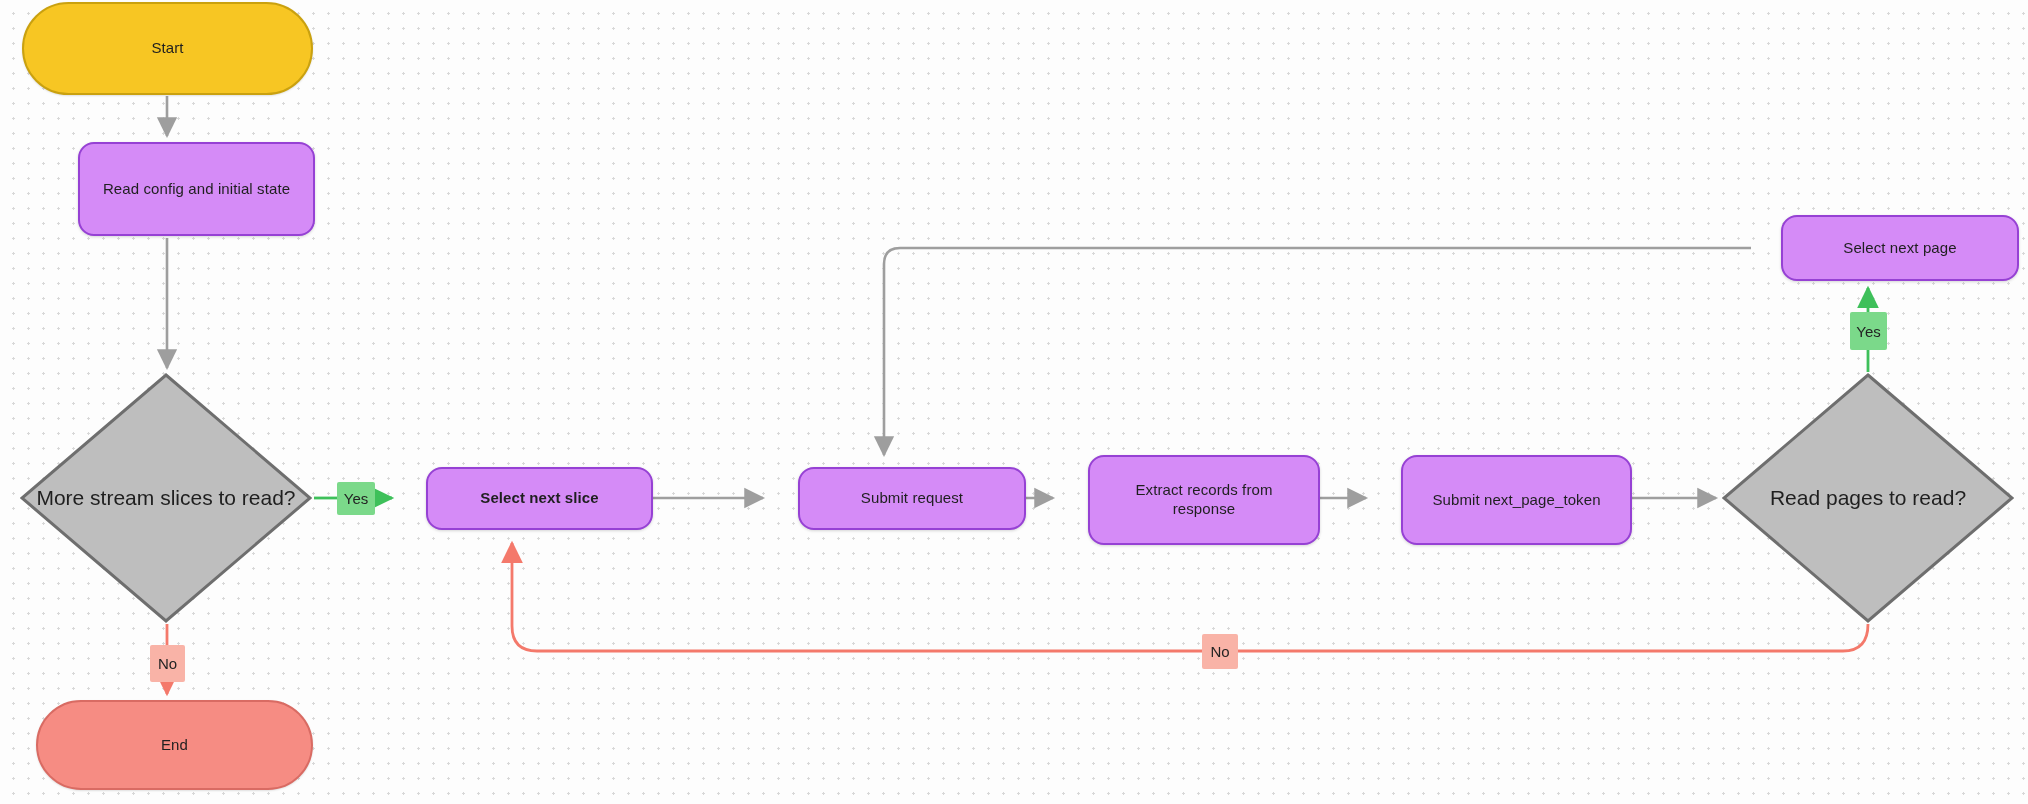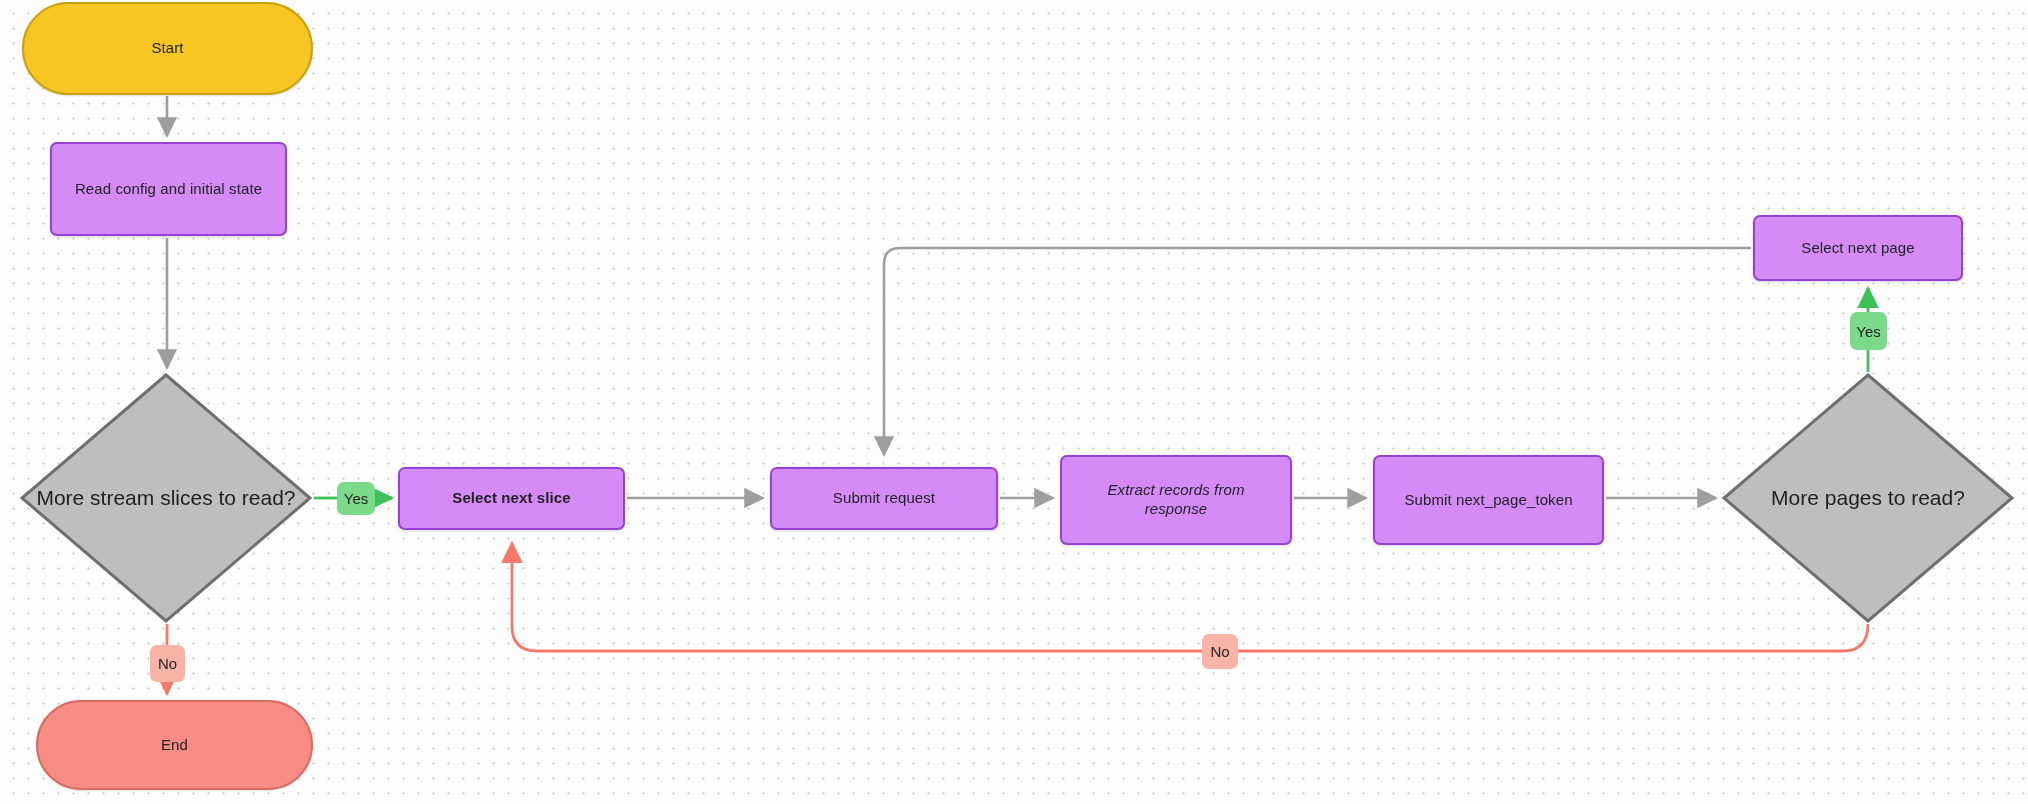--- a/index.html
+++ b/index.html
@@ -44,24 +44,25 @@
     border-radius: 48px;
     border: 2px solid #caa10f;
     background: #F7C623;
     box-shadow: 0 1px 2px rgba(0,0,0,0.12);
   }
   .node-terminal.end {
     border-color: #d96b63;
     background: #F68C83;
   }
   .node-process {
-    border-radius: 7px;
+    border-radius: 16px;
     border: 2px solid #9641d4;
     background: #D58BF7;
     box-shadow: 0 1px 3px rgba(0,0,0,0.16);
+    margin-left: 28px;
   }
   .node-decision-wrap {
     position: absolute;
     z-index: 3;
   }
   .node-decision-shape {
     position: absolute;
     left: 0; top: 0;
     width: 100%; height: 100%;
   }
@@ -78,21 +79,21 @@
     line-height: 1.3;
     pointer-events: none;
   }
   .edge-label {
     position: absolute;
     display: flex;
     align-items: center;
     justify-content: center;
     font-size: 15px;
     color: #232323;
-    border-radius: 7px;
+    border-radius: 2px;
     z-index: 4;
     box-sizing: border-box;
   }
   .edge-label.yes { background: #7BD98A; }
   .edge-label.no  { background: #F9B3A7; }
 </style>
 </head>
 <body>
 
 <div id="canvas">
@@ -167,36 +168,36 @@
   </div>
 
   <div class="node node-process" style="left:398px; top:467px; width:227px; height:63px; padding:0 12px;font-weight:bold;">
     <span>Select next slice</span>
   </div>
 
   <div class="node node-process" style="left:770px; top:467px; width:228px; height:63px; padding:0 12px;">
     <span>Submit request</span>
   </div>
 
-  <div class="node node-process" style="left:1060px; top:455px; width:232px; height:90px; padding:4px 14px;font-style:italic;">
+  <div class="node node-process" style="left:1060px; top:455px; width:232px; height:90px; padding:4px 14px;">
     <span>Extract records from response</span>
   </div>
 
   <div class="node node-process" style="left:1373px; top:455px; width:231px; height:90px; padding:0 12px;">
     <span>Submit next_page_token</span>
   </div>
 
   <div class="node-decision-wrap" style="left:1722px; top:373px; width:292px; height:250px;">
     <svg class="node-decision-shape" viewBox="0 0 292 250" preserveAspectRatio="none">
       <polygon points="146,2 290,125 146,248 2,125" fill="#BEBEBE" stroke="#6e6e6e" stroke-width="3"></polygon>
     </svg>
-    <div class="node-decision-label">More pages to read?</div>
-  </div>
-
-  <div class="node node-process" style="left:1753px; top:215px; width:210px; height:66px; padding:6px 12px;">
+    <div class="node-decision-label">Read pages to read?</div>
+  </div>
+
+  <div class="node node-process" style="left:1753px; top:215px; width:238px; height:66px; padding:6px 12px;">
     <span>Select next page</span>
   </div>
 
   <div class="edge-label yes" style="left:337px; top:482px; width:38px; height:33px;">
     <span>Yes</span>
   </div>
 
   <div class="edge-label no" style="left:150px; top:645px; width:35px; height:37px;">
     <span>No</span>
   </div>

